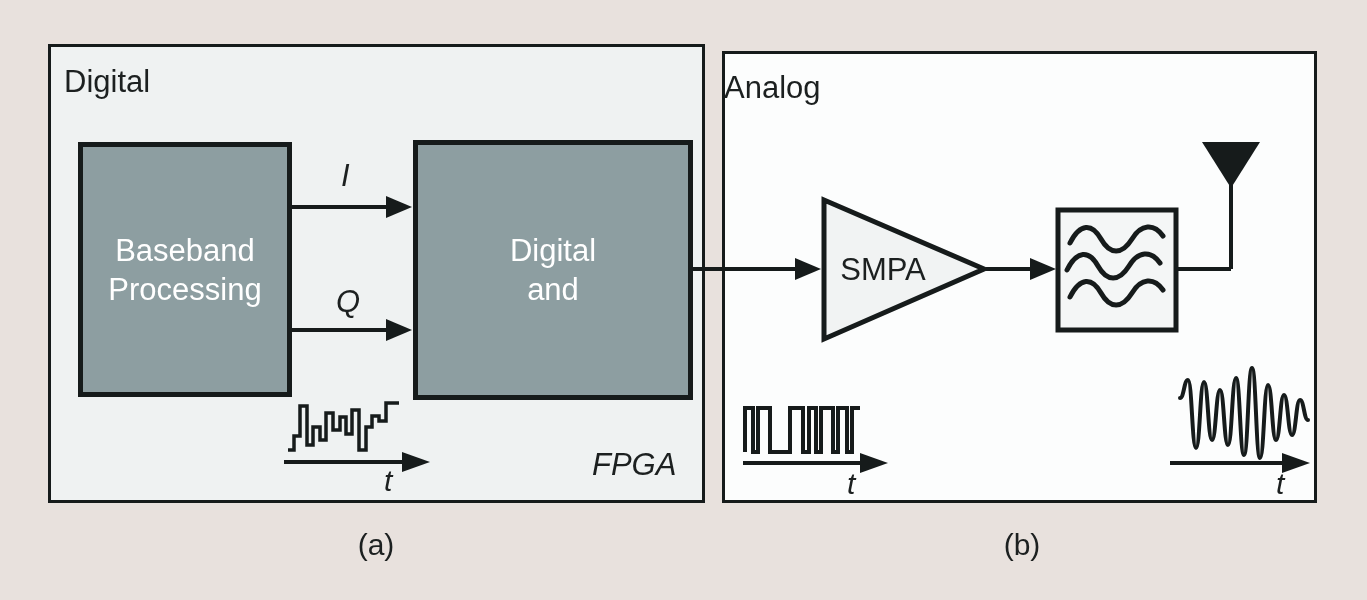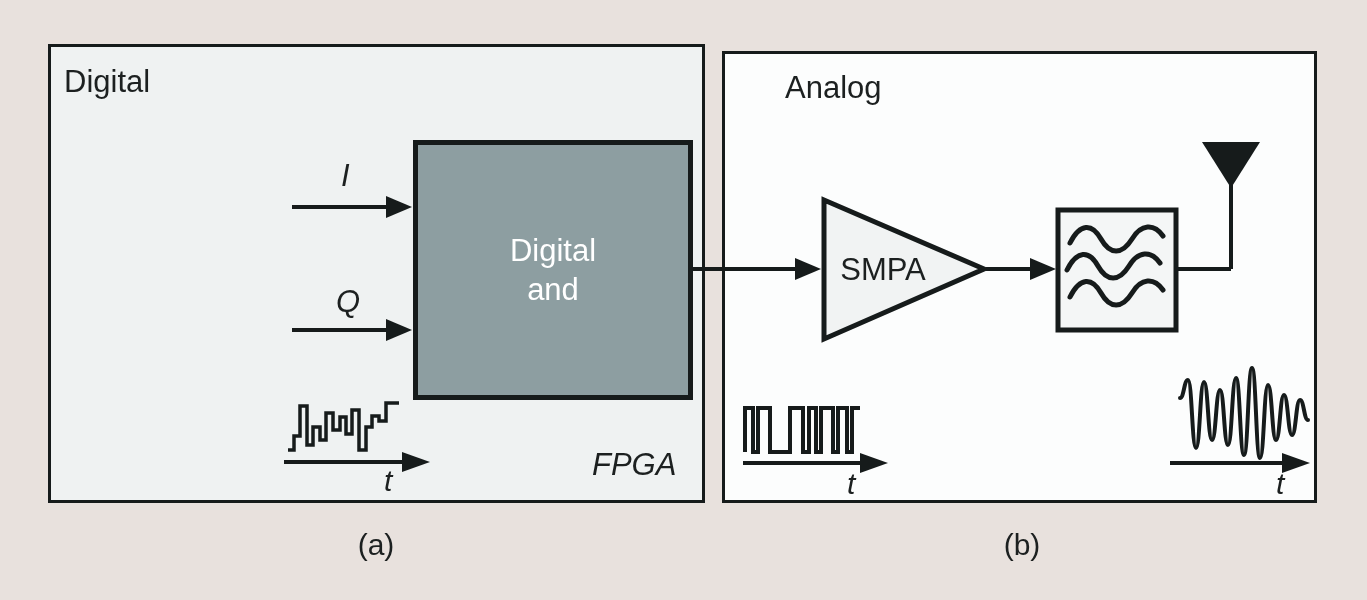--- a/index.html
+++ b/index.html
@@ -42,20 +42,24 @@
 </style>
 </head>
 <body>
 
 <div class="canvas">
 
   <div class="panel digital"></div>
 
   <div class="panel analog"></div>
 
+  <div class="block baseband">
+    <span>Baseband</span>
+    <span>Processing</span>
+  </div>
   <div class="block upconverter">
     <span>Digital</span>
     <span>and</span>
   </div>
 
   <svg class="overlay" width="1367" height="600" viewBox="0 0 1367 600">
     <g stroke="#161b1b" fill="none" stroke-width="4">
 
       <g>
         <line x1="292" y1="207" x2="390" y2="207"></line>
@@ -110,21 +114,21 @@
       <path stroke-linecap="round" stroke-linejoin="round" d="M1180,398 c4,0 4,-18 8,-18 c4,0 4,68 8,68 c4,0 4,-66 8,-66 c4,0 4,58 8,58 c4,0 4,-50 8,-50 c4,0 4,55 8,55 c4,0 4,-67 8,-67 c4,0 4,77 8,77 c4,0 4,-87 8,-87 c4,0 4,90 8,90 c4,0 4,-73 8,-73 c4,0 4,55 8,55 c4,0 4,-45 8,-45 c4,0 4,40 8,40 c4,0 4,-35 8,-35 c4,0 4,20 8,20"></path>
 
       <g>
         <line x1="1170" y1="463" x2="1286" y2="463"></line>
         <polygon points="1282,453 1310,463 1282,473" fill="#161b1b" stroke="none"></polygon>
       </g>
     </g>
   </svg>
 
   <span class="lbl" style="left:64px;top:64px;">Digital</span>
-  <span class="lbl" style="left:785px;top:70px;text-align:center;">Analog</span>
+  <span class="lbl" style="left:724px;top:70px;text-align:center;">Analog</span>
   <span class="lbl" style="left:592px;top:447px;font-style:italic;">FPGA</span>
 
   <span class="lbl italic" style="left:341px;top:158px;">I</span>
   <span class="lbl italic" style="left:336px;top:284px;">Q</span>
 
   <span class="lbl italic" style="left:384px;top:464px;font-size:30px;">t</span>
   <span class="lbl italic" style="left:847px;top:467px;font-size:30px;">t</span>
   <span class="lbl italic" style="left:1276px;top:467px;font-size:30px;">t</span>
 
   <span class="lbl center" style="left:828px;top:252px;width:110px;">SMPA</span>

